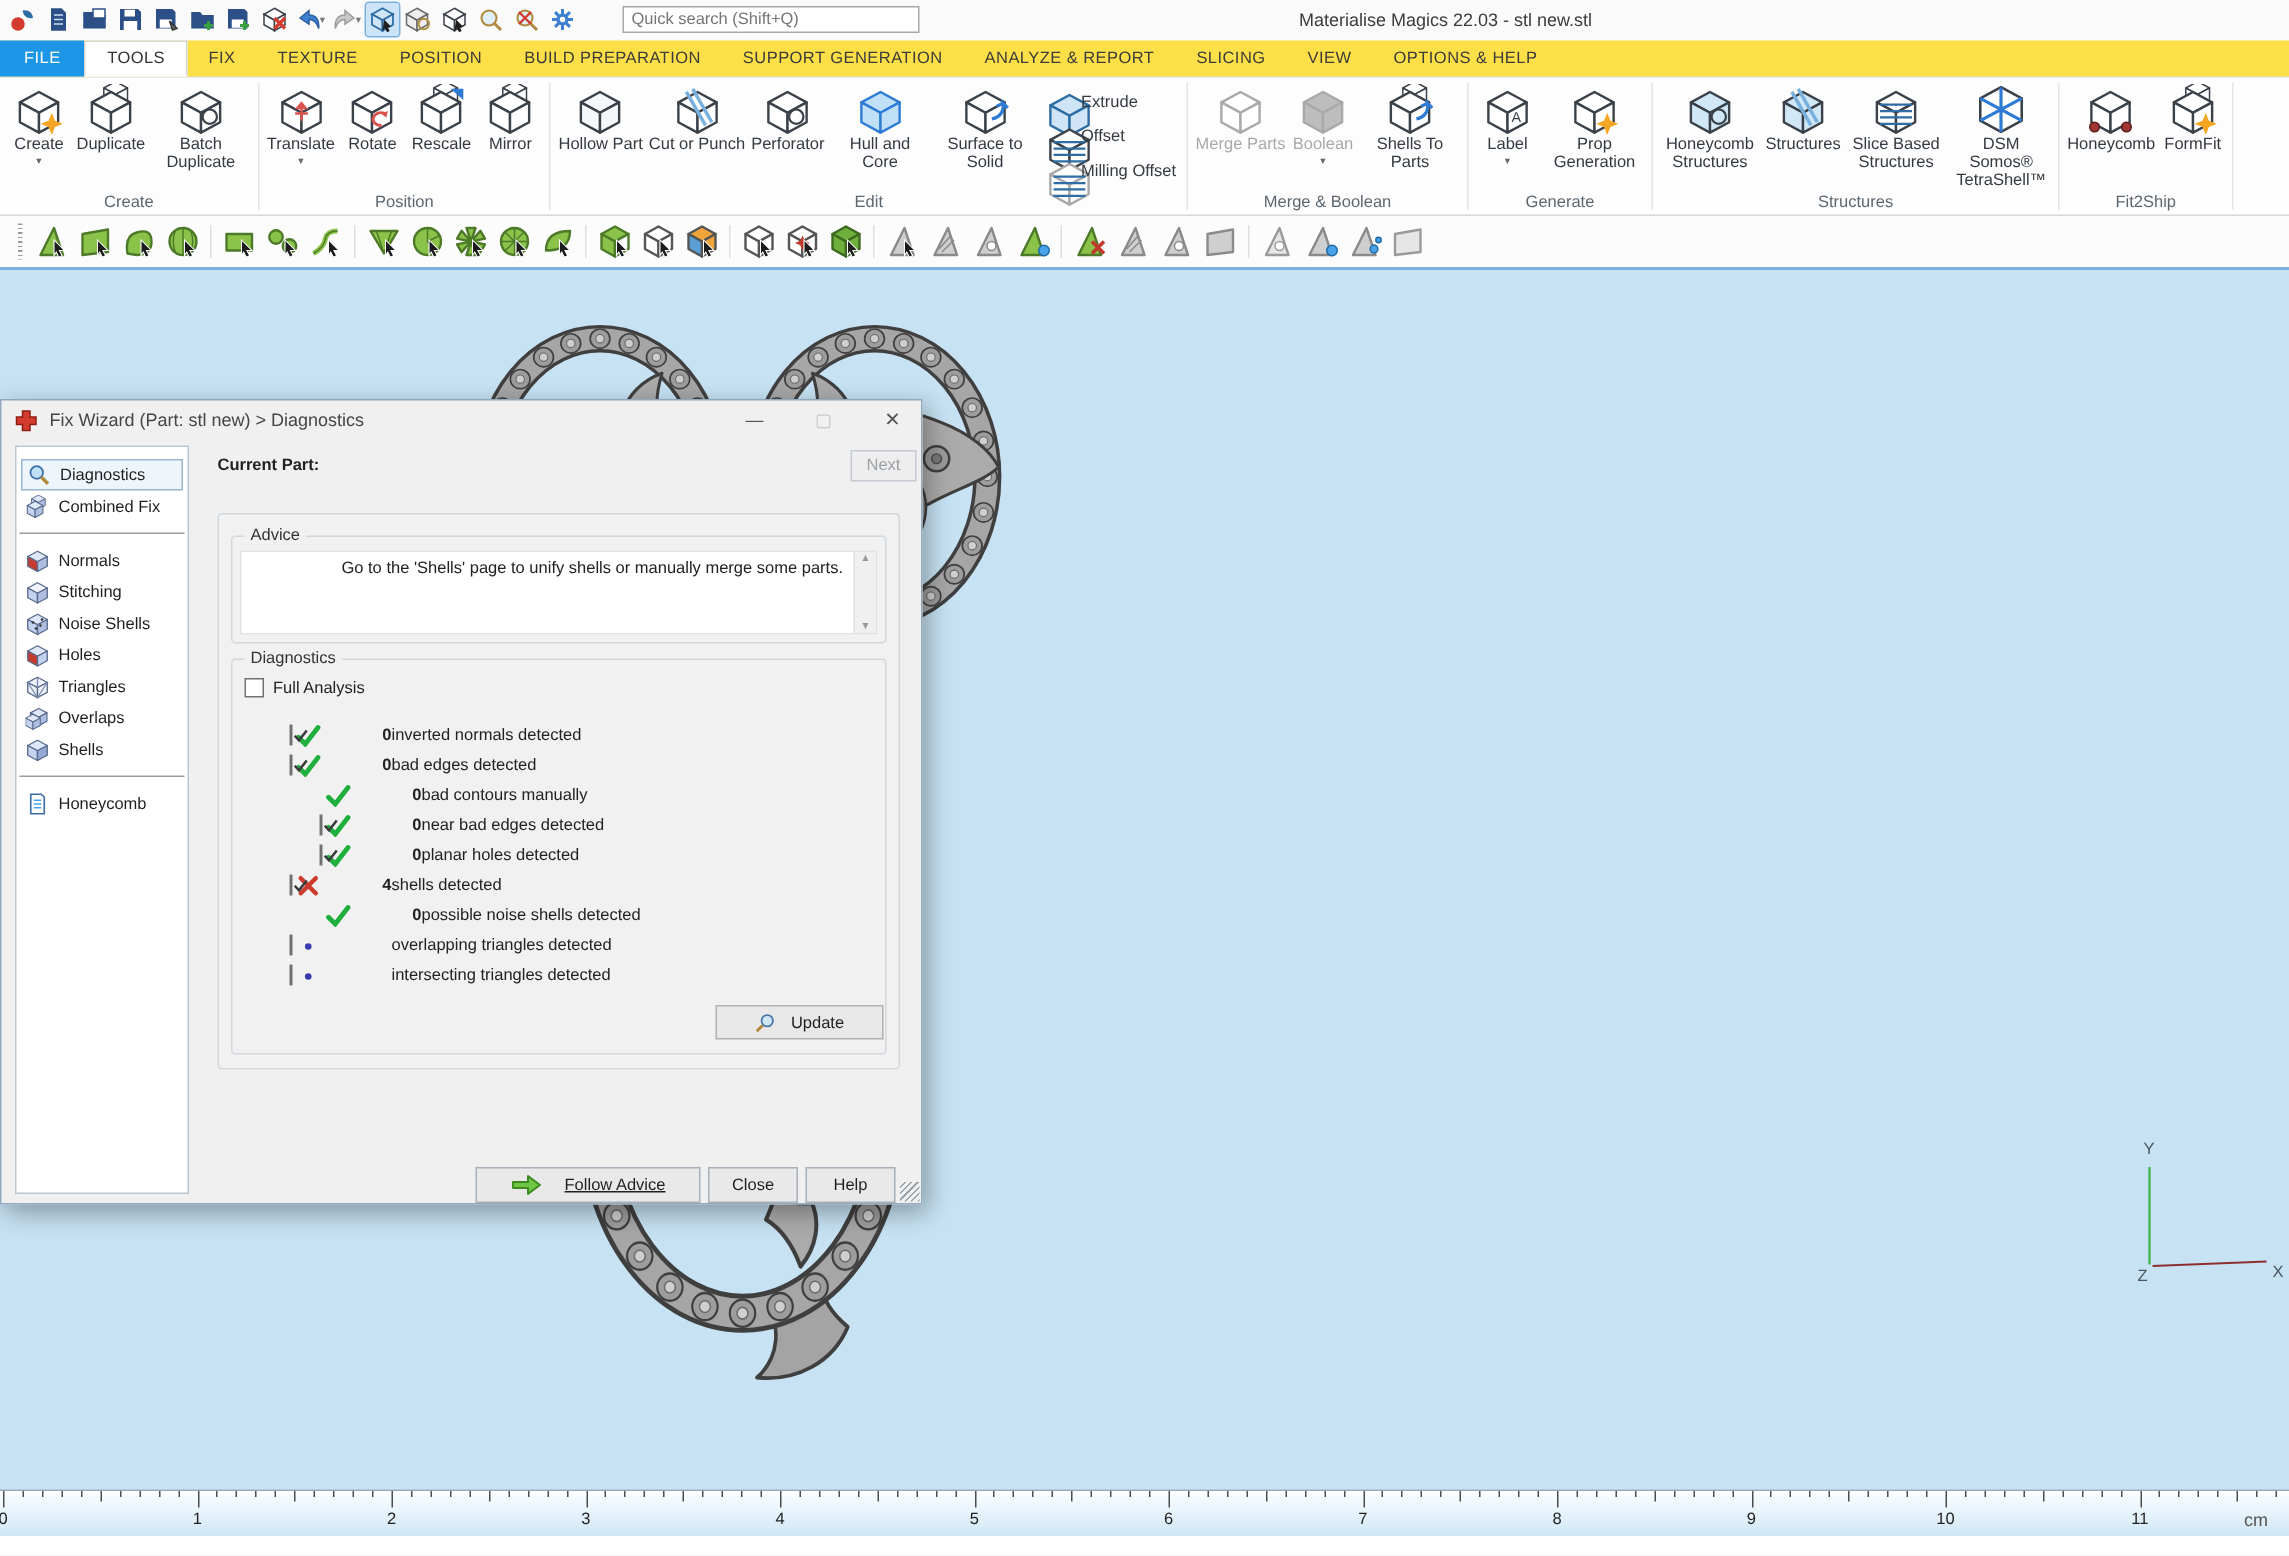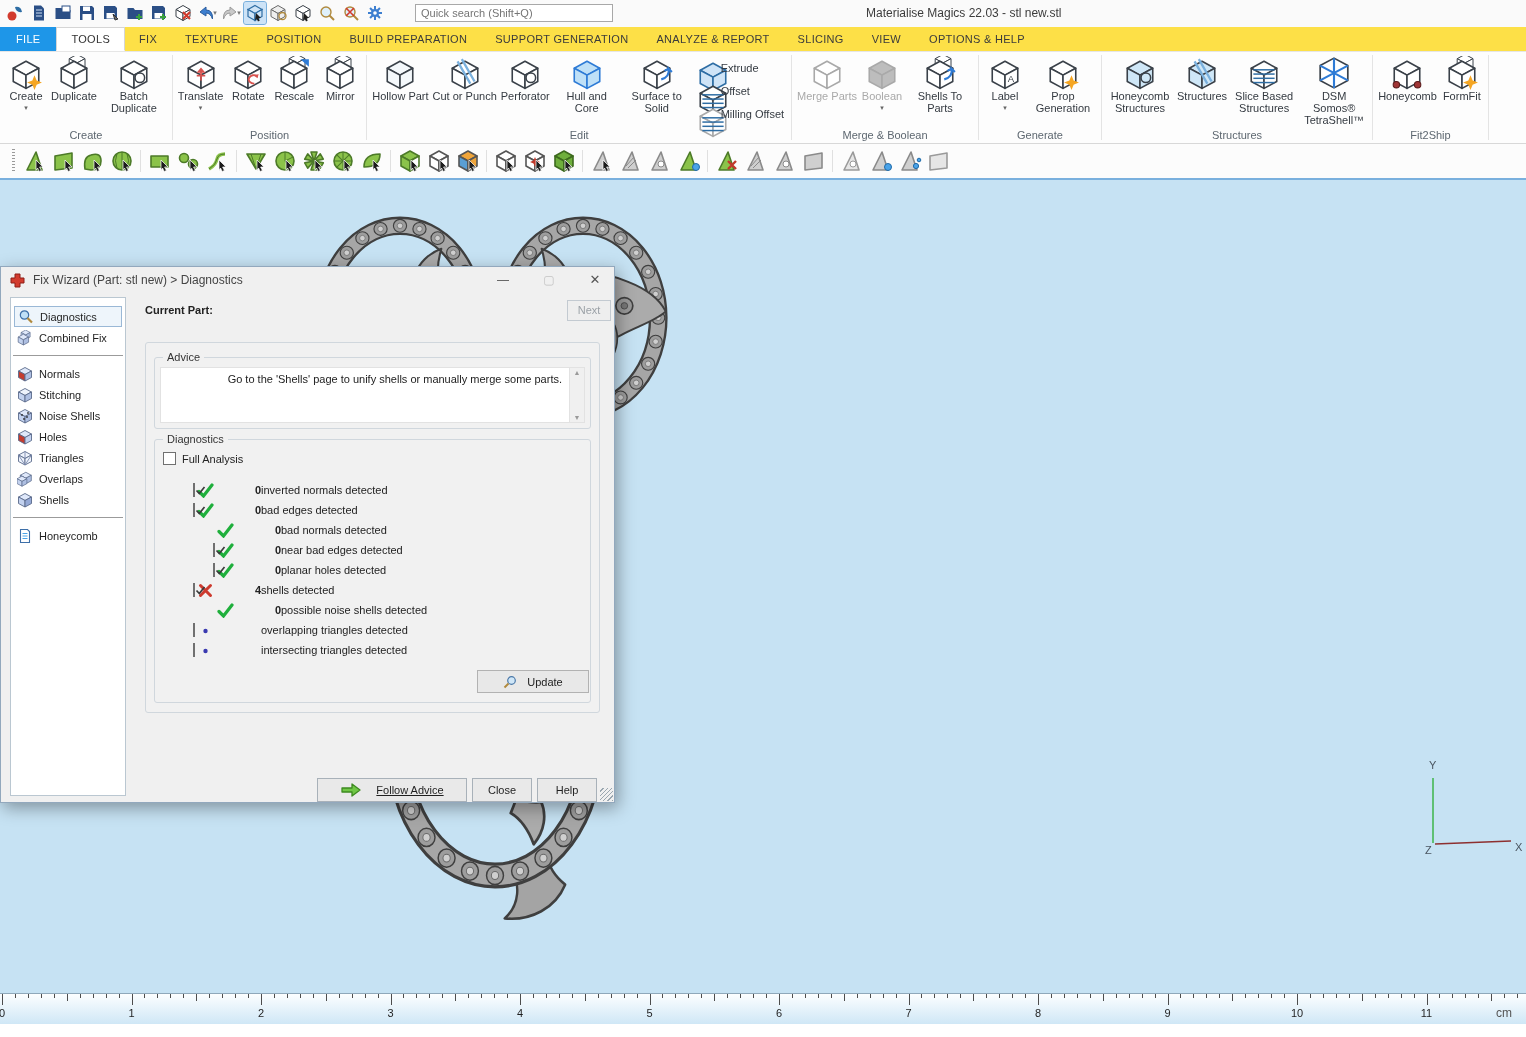--- a/index.html
+++ b/index.html
@@ -1127,21 +1127,21 @@
                 <span class="dlabel">bad edges detected</span>
               </div>
               <div class="drow" style="top: 80px; left: 40px;">
                 <span class="cbslot"><span class="cb hidden"></span></span>
                 <span class="stat">
                   <svg width="17" height="15" viewBox="0 0 17 15">
                     <polyline points="2,8.5 6.5,13 15,2" fill="none" stroke="#1faf3c" stroke-width="3.2" stroke-linecap="round"></polyline>
                   </svg>
                 </span>
                 <span class="cnt">0</span>
-                <span class="dlabel">bad normals detected</span>
+                <span class="dlabel">bad contours manually</span>
               </div>
               <div class="drow" style="top: 100px; left: 40px;">
                 <span class="cbslot"><span class="cb"><svg width="13" height="13" viewBox="0 0 13 13">
                       <polyline points="2.5,6.5 5.3,9.5 10.5,3" fill="none" stroke="#3a3a3a" stroke-width="1.7"></polyline>
                     </svg></span></span>
                 <span class="stat">
                   <svg width="17" height="15" viewBox="0 0 17 15">
                     <polyline points="2,8.5 6.5,13 15,2" fill="none" stroke="#1faf3c" stroke-width="3.2" stroke-linecap="round"></polyline>
                   </svg>
                 </span>

